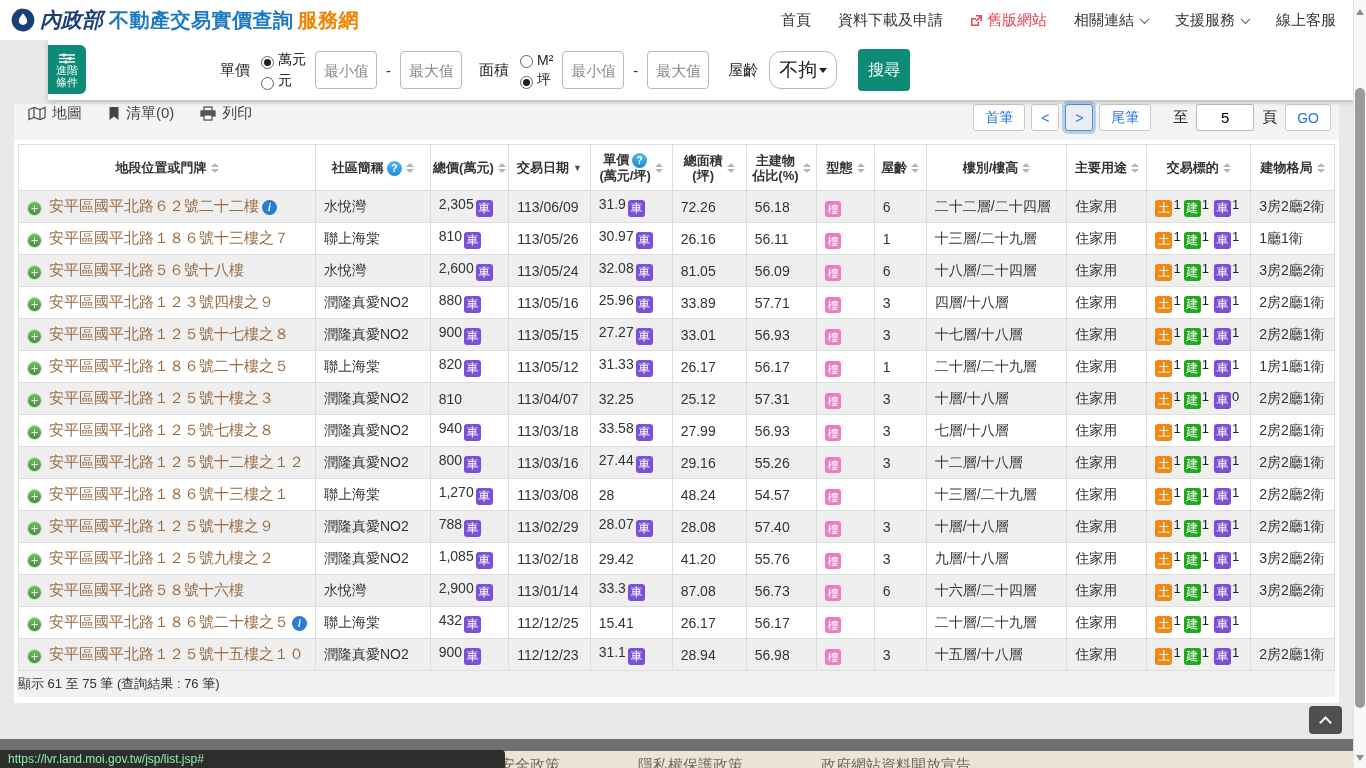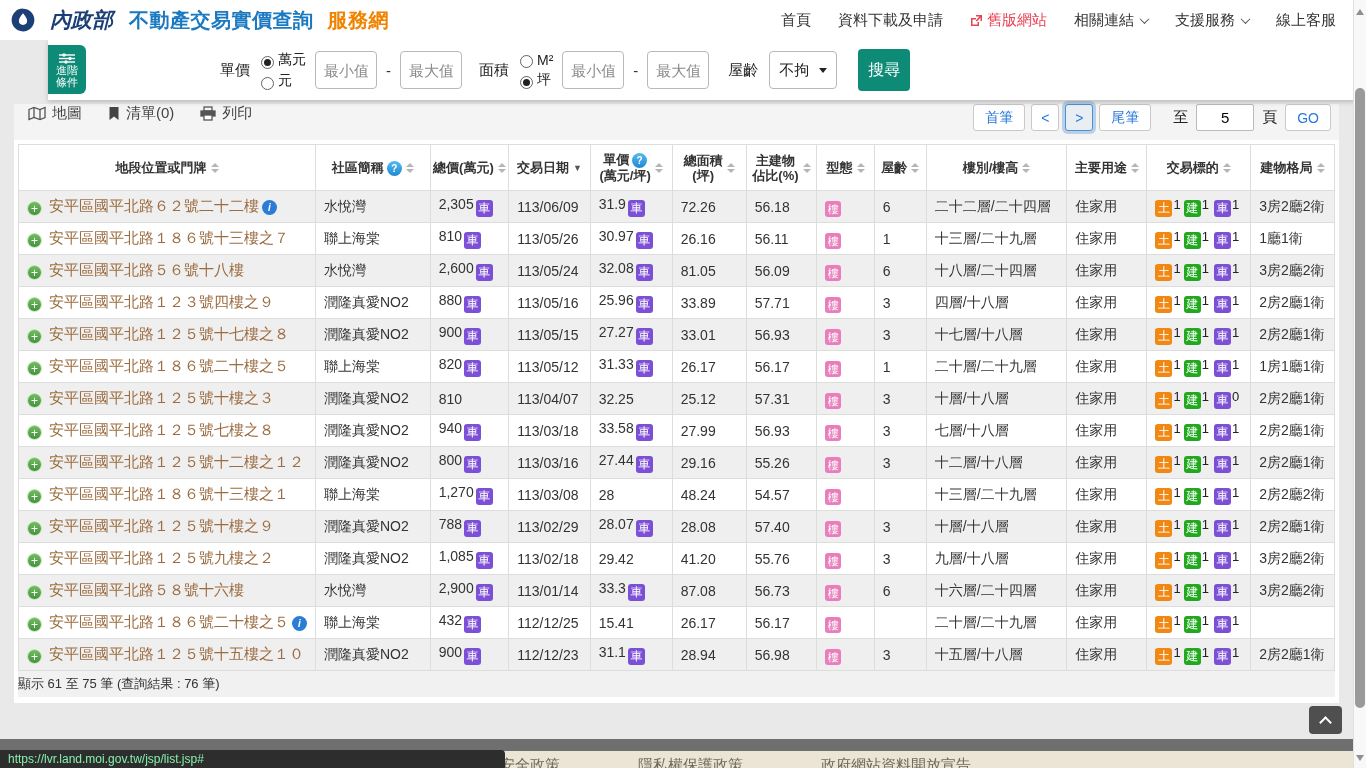--- a/index.html
+++ b/index.html
@@ -4,42 +4,42 @@
 <style>
   * { box-sizing: border-box; }
   html,body { margin:0; padding:0; }
   body {
     width:1366px; height:768px; position:relative; overflow:hidden;
     font-family:"Liberation Sans","DejaVu Sans",sans-serif;
     background:#e9e9e9;
   }
   
   .header { position:absolute; top:0; left:0; width:1366px; height:40px; background:#fff; z-index:5; display:flex; align-items:center; }
-  .logo { display:flex; align-items:center; gap:14px; padding-left:10px; cursor:pointer; }
+  .logo { display:flex; align-items:center; gap:4px; padding-left:10px; cursor:pointer; }
   .logo .t1 { color:#1c3f77; font-weight:bold; font-size:21px; font-style:italic; margin-right:2px; }
   .logo .t2 { color:#1a79c0; font-weight:bold; font-size:20px; letter-spacing:.5px; }
   .logo .t3 { color:#f08300; font-weight:bold; font-size:20px; letter-spacing:.5px; }
   .nav { margin-left:auto; display:flex; gap:27px; padding-right:30px; font-size:15px; color:#333; align-items:center; white-space:nowrap; }
   .nav a { color:#333; text-decoration:none; cursor:pointer; display:flex; align-items:center; gap:4px; }
   .nav a.red { color:#ea4356; }
   .chev { width:7px; height:7px; border-right:1.6px solid #555; border-bottom:1.6px solid #555; transform:rotate(45deg) translate(-1px,-1px); display:inline-block; margin-left:3px; }
   
   .filterbar { position:absolute; top:40px; left:0; width:1366px; height:60px; background:#fff; box-shadow:0 2px 5px rgba(0,0,0,.2); z-index:4;margin-left:48px; }
   .adv-btn { position:absolute; left:0; top:5px; width:38px; height:49px; background:#0d8b77; color:#fff; border:none; border-radius:0 6px 6px 0; display:flex; flex-direction:column; align-items:center; justify-content:center; cursor:pointer; padding:2px 0 0 0; }
   .adv-btn .lbl { font-size:11px; width:24px; line-height:12px; word-break:break-all; text-align:center; }
   .controls { position:absolute; left:170px; top:0; height:60px; display:flex; align-items:center; gap:9px; font-size:15px; color:#222; }
   .flabel { margin:0 2px; }
   .radio-col { display:flex; flex-direction:column; gap:3px; font-size:14px; }
   .radio-row { display:flex; align-items:flex-end; gap:4px; cursor:pointer; }
   .rdo { width:13px; height:13px; border:1.5px solid #5f6368; border-radius:50%; position:relative; display:inline-block; flex:0 0 13px; }
   .rdo.checked::after { content:''; position:absolute; inset:2px; background:#202124; border-radius:50%; }
   .inp { width:62px; height:38px; border:1px solid #b9b9b9; border-radius:4px; font-size:15px; padding:0 8px; color:#333; font-family:inherit; background:#fff; }
   .inp::placeholder { color:#8a8a8a; }
   .dash { color:#333; }
-  .sel { width:68px; height:38px; border:1px solid #b9b9b9; border-radius:4px; display:flex; align-items:center; justify-content:space-between; padding:0 9px; font-size:15px; background:#fff; cursor:pointer; }
+  .sel { width:68px; height:38px; border:1px solid #b9b9b9; border-radius:12px; display:flex; align-items:center; justify-content:space-between; padding:0 9px; font-size:19px; background:#fff; cursor:pointer; }
   .caret-dn { width:0; height:0; border-left:4px solid transparent; border-right:4px solid transparent; border-top:5px solid #222; }
   .search-btn { width:52px; height:42px; background:#0d8b77; color:#fff; border:none; border-radius:4px; font-size:16px; margin-left:12px; cursor:pointer; font-family:inherit; }
   
   .card { position:absolute; left:14px; top:104px; width:1325px; background:#fff; z-index:1; padding-bottom:6px; }
   .cardbar { height:36px; background:#f4f4f4; display:flex; align-items:flex-start; gap:26px; padding:0 8px 0 14px; }
   .tool { display:flex; align-items:center; gap:6px; font-size:15px; color:#444; cursor:pointer; }
   .pager { margin-left:auto; display:flex; align-items:center; gap:6px; }
   .pbtn { height:27px; background:#fff; border:1px solid #c9c9c9; border-radius:3px; color:#2878d8; font-size:14px; display:flex; align-items:center; justify-content:center; padding:0 11px; cursor:pointer; font-family:inherit; }
   .pbtn.arrow { padding:0; width:28px; }
   .pbtn.focused { border:1px solid #4a90d9; box-shadow:0 0 0 3px rgba(98,155,213,.4); background:#e9eef3; }

